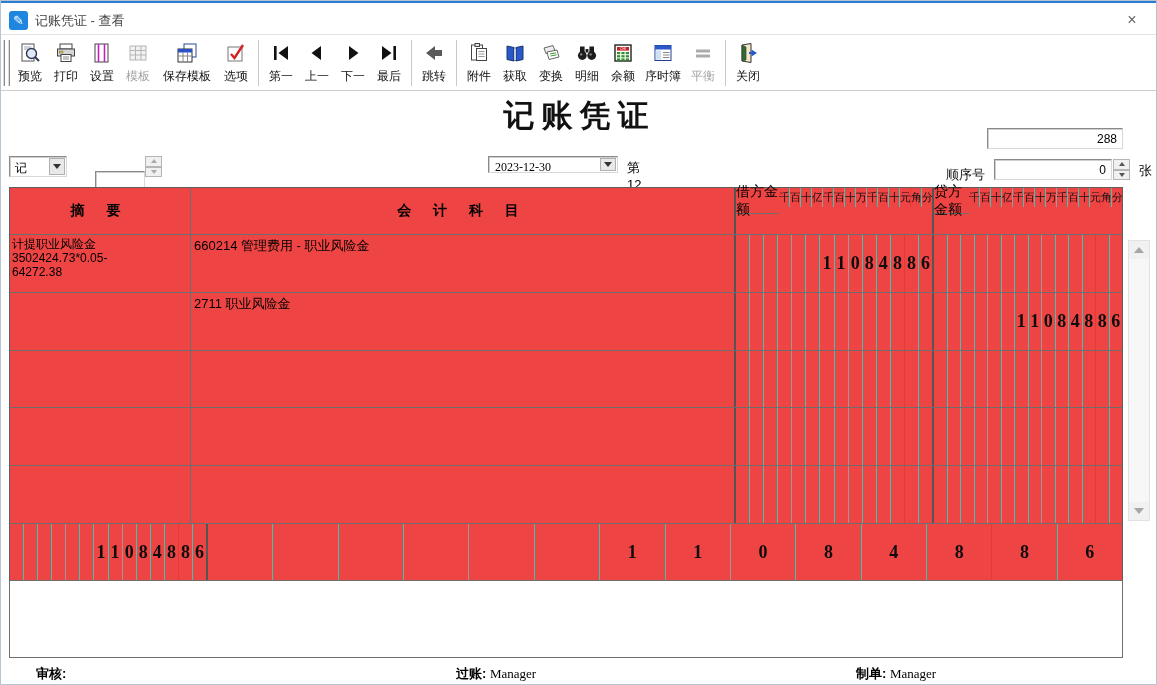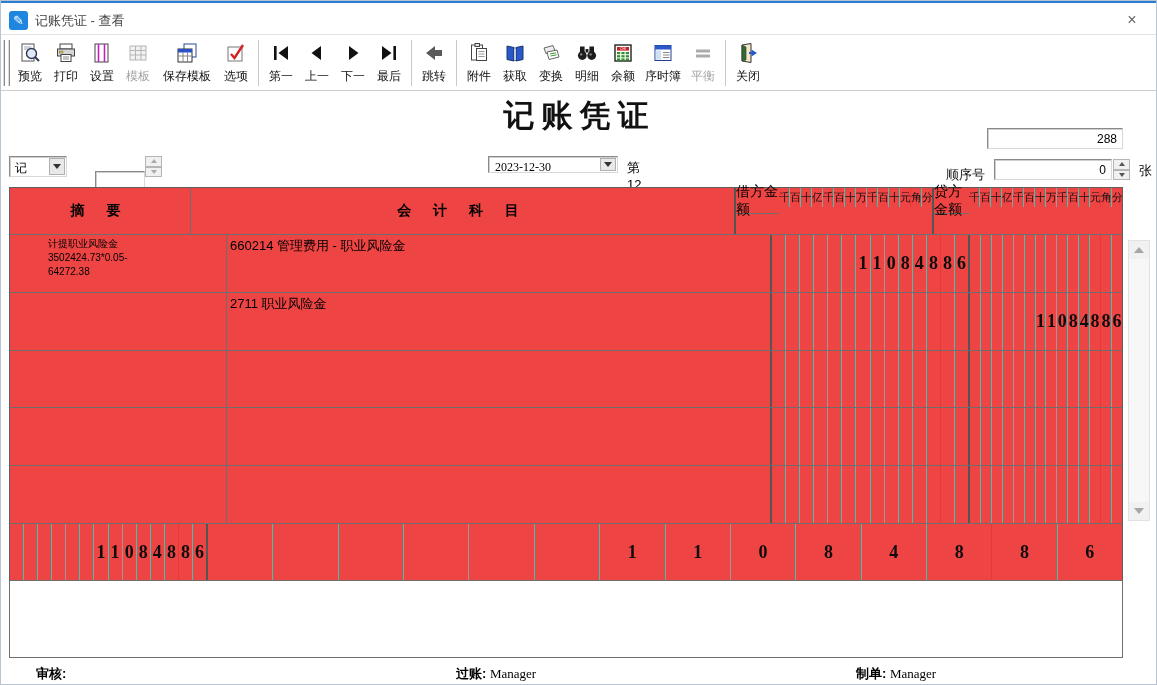--- a/index.html
+++ b/index.html
@@ -89,21 +89,21 @@
   #vt-head .col-summary, #vt-head .col-account { display:flex; align-items:center; justify-content:center;
     font-size:14px; font-weight:bold; letter-spacing:9px; }
   .amt-head { display:flex; flex-direction:row; }
   .amt-head .amt-title { height:26px; display:flex; align-items:center; justify-content:center;
     font-size:14px; border-bottom:1px solid #6e6e6e; }
   .digit-strip { height:19px; display:flex; }
   .digit-strip .dcol { font-size:11px; color:#111; line-height:19px; text-align:center;
     letter-spacing:-1px; overflow:hidden; }
   .data-row { height:58px; }
   .total-row { height:57px; }
-  .td-summary { font-size:10px; line-height:14px; padding:2px 2px; white-space:pre-line;margin-left:36px; }
+  .td-summary { font-size:12px; line-height:14px; padding:2px 2px; white-space:pre-line; }
   .td-account { font-size:13px; padding:2px 3px; }
   .amount-cells { display:flex; height:100%; }
   .dcol { flex:1; border-right:1px solid #3fc4b4; }
   .dcol.c4, .dcol.c8 { border-right-color:#9a9a9a; }
   .dcol.c12 { border-right-color:#e53935; }
   .dcol.c14 { border-right:none; }
   .amount-cells .dcol { display:flex; align-items:center; justify-content:center;
     font-family:"Liberation Serif",serif; font-size:18px; font-weight:600; color:#0d0d0d; }
   .td-total { width:727px; border-right:2px solid #555; display:flex; align-items:center;
     font-size:14px; font-weight:bold; padding-left:4px; letter-spacing:1px; }

